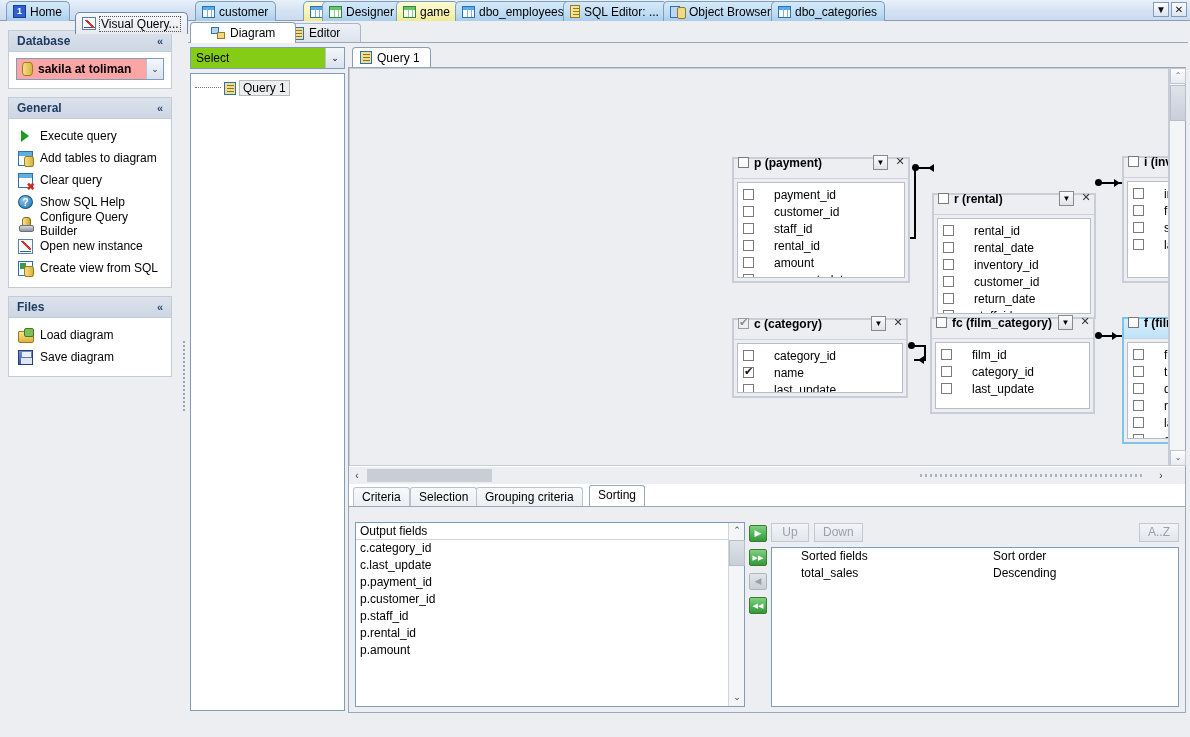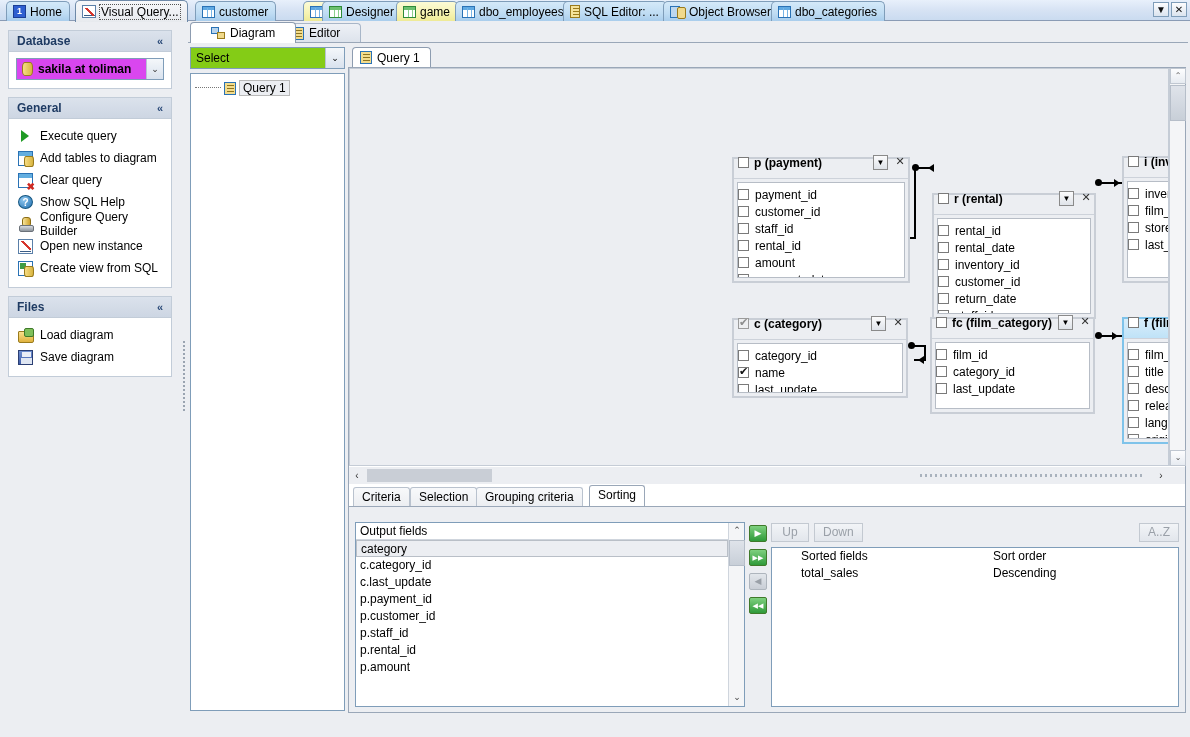--- a/index.html
+++ b/index.html
@@ -26,21 +26,21 @@
     padding:0 7px 0 6px;
     border:1px solid #7f9db9;
     border-bottom:none;
     border-radius:5px 5px 0 0;
     font-size:12px; white-space:nowrap;
     background: linear-gradient(to bottom,#d4e9f9 0%, #bfdcf3 60%, #a9cdec 100%);
   }
   .ttab.yellow { background: linear-gradient(to bottom,#fcfbd6 0%, #f6f3b2 60%, #eeea96 100%); }
   .ttab.active {
     background: linear-gradient(to bottom,#f6f7f9 0%, #eef0f4 60%, #e7eaee 100%);
-    top:0px; height:22px; z-index:5;
+    top:12px; height:22px; z-index:5;
     border-color:#6e89a8;
   }
   .ttab .lbl { line-height:14px; }
   .ttab.active .lbl { outline:1px dotted #555; padding:0 1px; }
 
   
   .ico { display:inline-block; position:relative; }
   .ico-home { width:13px; height:13px; background:#2f5fd0; border:1px solid #1b3e94;
     color:#fff; font-size:9px; font-weight:bold; text-align:center; line-height:11px; }
   .ico-grid { width:13px; height:12px; background:#fff; border:1px solid #2a72b5; }
@@ -74,21 +74,21 @@
   .panel-hd {
     height:21px; display:flex; align-items:center; justify-content:space-between;
     padding:0 8px;
     background:linear-gradient(to bottom,#dbe2ec 0%, #cdd6e3 100%);
     border-bottom:1px solid #c2ccd8;
     font-weight:bold; font-size:12px; color:#1f3b63;
   }
   .chev { color:#2a4a78; font-size:11px; font-weight:bold; }
   .panel-bd { padding:6px 7px 8px 7px; background:#fff; }
 
-  .combo { display:flex; align-items:center; height:22px; border:1px solid #7f9db9; background:#d946ef; }
+  .combo { display:flex; align-items:center; height:22px; border:1px solid #7f9db9; background:#fca5a5; }
   .combo .cdb { width:11px; height:14px; margin:0 5px 0 5px;
     background:linear-gradient(to right,#f6dd86,#d8b43f); border:1px solid #9a7b1c; border-radius:3px/5px;}
   .combo .ctxt { flex:1; font-weight:bold; font-size:12px; }
   .combo .carrow { width:17px; height:20px; margin:0; border-left:1px solid #b6c3d3;
     background:linear-gradient(to bottom,#f4f7fa,#d9e2ee);
     text-align:center; line-height:20px; font-size:9px; color:#333;}
 
   .act { display:flex; align-items:center; gap:7px; height:22px; padding-left:2px; cursor:default;}
   .act .alabel { font-size:12px; }
   .ai { width:15px; height:15px; position:relative; flex:0 0 15px;}
@@ -178,21 +178,21 @@
     background:#eceef2; border-bottom:1px solid #cdd2da; }
   .tbox.sel { border-color:#7fc3ea; }
   .tbox.sel .tbox-hd { background:linear-gradient(to bottom,#d9eefb,#bfe2f7); }
   .tbox-title { font-weight:bold; font-size:12px; flex:1; }
   .hdbtn { width:15px; height:15px; border:1px solid #8a8a8a;
     background:linear-gradient(to bottom,#fbfbfc,#dfe3e9);
     font-size:8px; line-height:13px; text-align:center; }
   .hdbtn.x { border:none; background:transparent; font-size:11px; color:#333; width:14px;}
   .tbox-bd { position:absolute; left:3px; right:3px; top:23px; bottom:3px;
     background:#fff; border:1px solid #b7bdc6; overflow:hidden; padding:3px 0 0 0; }
-  .frow { display:flex; align-items:center; gap:6px; height:17px; font-size:12px;}
+  .frow { display:flex; align-items:center; gap:20px; height:17px; padding-left:5px; font-size:12px;}
   .cbx { width:11px; height:11px; border:1px solid #7a7a7a; background:#fff; position:relative; flex:0 0 11px;}
   .cbx.checked::after { content:"✔"; position:absolute; left:0px; top:-3px; font-size:11px; color:#111; }
   .cbx.dim { background:#edeef0; border-color:#9b9b9b; }
   .cbx.dim.checked::after { color:#8d8d8d; }
 
   
   .ln { position:absolute; background:#000; }
   .dot { position:absolute; width:7px; height:7px; background:#000; border-radius:50%; }
   .arr { position:absolute; width:0;height:0; border-top:4px solid transparent;
     border-bottom:4px solid transparent; }
@@ -649,21 +649,20 @@
             <div class="btab" style="left:4px;"><span>Criteria</span></div>
             <div class="btab" style="left:61px;"><span>Selection</span></div>
             <div class="btab" style="left:127px;"><span>Grouping criteria</span></div>
             <div class="btab active" style="left:240px;"><span>Sorting</span></div>
           </div>
 
           <div id="sortpane">
 
             <div id="outbox">
               <div class="lhdr">Output fields</div>
-              <div class="lrow sel">category</div>
               <div class="lrow">c.category_id</div>
               <div class="lrow">c.last_update</div>
               <div class="lrow">p.payment_id</div>
               <div class="lrow">p.customer_id</div>
               <div class="lrow">p.staff_id</div>
               <div class="lrow">p.rental_id</div>
               <div class="lrow">p.amount</div>
               <div id="outsb">
                 <div class="btn">⌃</div>
                 <div class="thumb"></div>

